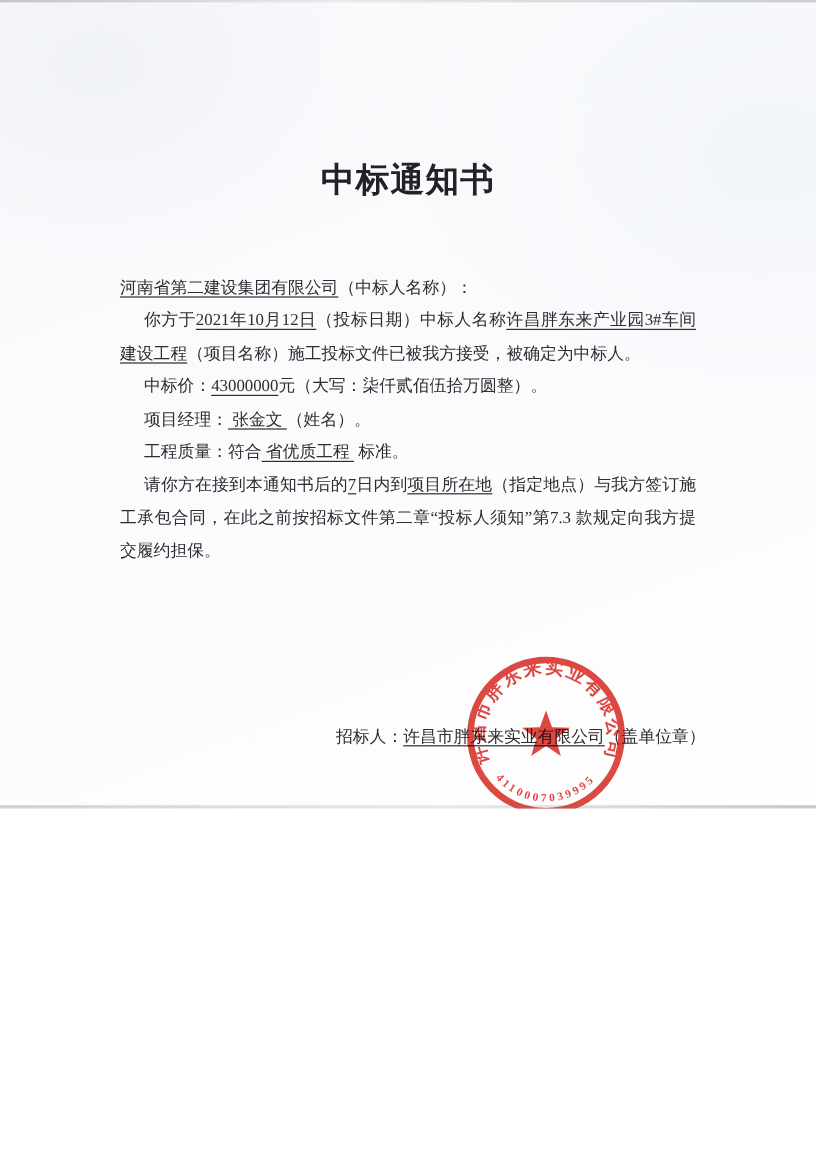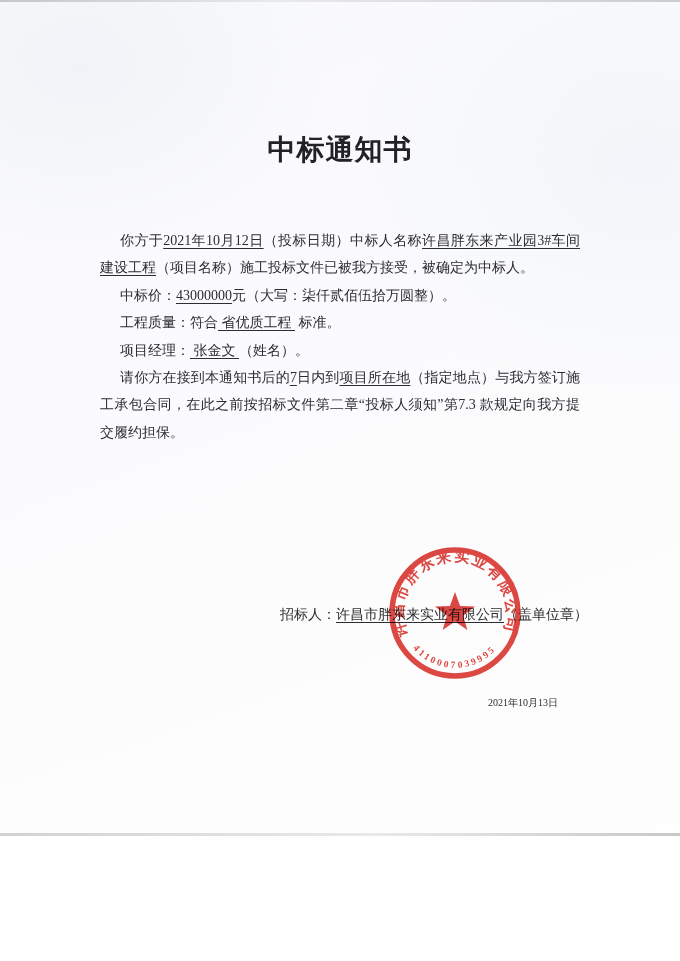--- a/index.html
+++ b/index.html
@@ -1,17 +1,17 @@
 <!DOCTYPE html>
 <html><head>
 <meta charset="utf-8">
 <style>
   html, body { margin:0; padding:0; background:#ffffff; }
   .page {
-    position:relative; width:680px; height:836px; overflow:hidden;
+    position:relative; width:680px; height:674px; overflow:hidden;
     background:
       radial-gradient(ellipse 400px 300px at 12% 8%, rgba(225,230,240,.35), rgba(0,0,0,0) 60%),
       radial-gradient(ellipse 500px 400px at 95% 20%, rgba(230,238,244,.4), rgba(0,0,0,0) 60%),
       linear-gradient(160deg, #f8f9fb 0%, #fbfbfd 45%, #fefefe 100%);
     font-family:"Liberation Serif","DejaVu Serif",serif;
     color:#2d2d31;
   }
   .edge-top { position:absolute; top:0; left:0; right:0; height:2px;
     background:linear-gradient(90deg, rgba(90,90,95,.30), rgba(120,120,125,.12) 40%, rgba(90,90,95,.28)); }
   .edge-bottom { position:absolute; bottom:0; left:0; right:0; height:3px;
@@ -40,29 +40,30 @@
 </style>
 </head>
 <body>
 
 <div class="page">
   <div class="edge-top"></div>
 
   <h1 class="title">中标通知书</h1>
 
   <div class="content">
+    <p class="line"><span class="u">河南省第二建设集团有限公司</span><span>（中标人名称）：</span></p>
 
     <p class="line indent para-gap"><span>你方于</span><span class="u">2021年10月12日</span><span>（投标日期）中标人名称</span><span class="u">许昌胖东来产业园3#车间建设工程</span><span>（项目名称）施工投标文件已被我方接受，被确定为中标人。</span></p>
 
     <p class="line indent"><span>中标价：</span><span class="u">43000000</span><span>元（大写：柒仟贰佰伍拾万圆整）。</span></p>
 
 
+    <p class="line indent"><span>项目经理：</span><span class="u">&nbsp;张金文&nbsp;</span><span>（姓名）。</span></p>
+
     <p class="line indent"><span>工程质量：符合</span><span class="u">&nbsp;省优质工程&nbsp;</span><span>&nbsp;标准。</span></p>
-
-    <p class="line indent"><span>项目经理：</span><span class="u">&nbsp;张金文&nbsp;</span><span>（姓名）。</span></p>
 
     <p class="line indent"><span>请你方在接到本通知书后的</span><span class="u">7</span><span>日内到</span><span class="u">项目所在地</span><span>（指定地点）与我方签订施工承包合同，在此之前按招标文件第二章“投标人须知”第7.3 款规定向我方提交履约担保。</span></p>
 
   </div>
 
   <p class="issuer"><span>招标人：</span><span class="u">许昌市胖东来实业有限公司</span><span>（盖单位章）</span></p>
 
   <svg class="seal" viewBox="-70 -70 140 140" aria-hidden="true">
     <defs>
       <path id="arcTop" d="M -47.13 21.98 A 52 52 0 1 1 47.13 21.98" fill="none"></path>

